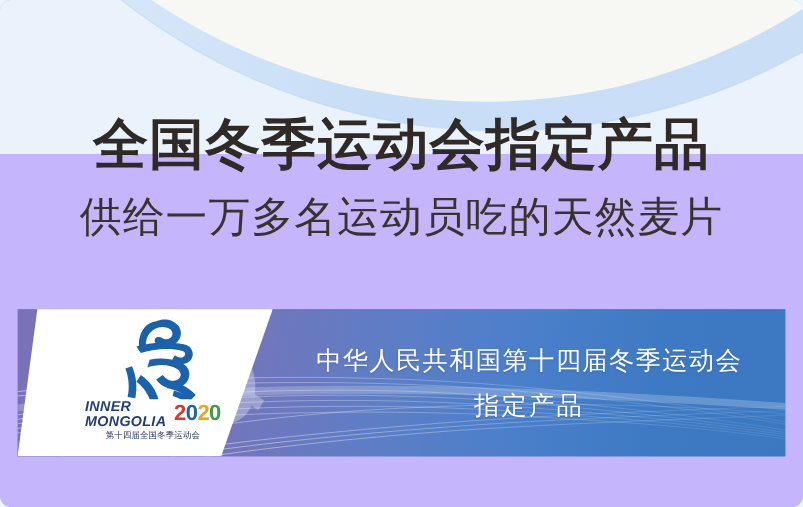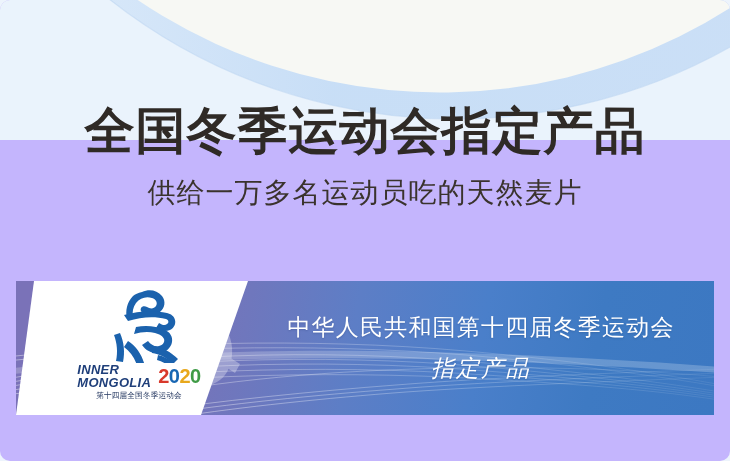--- a/index.html
+++ b/index.html
@@ -45,21 +45,21 @@
   .main-title {
     font-size: 50px;
     line-height: 1.08;
     font-weight: bold;
     color: #2f2a26;
     letter-spacing: 1px;
     white-space: nowrap;
   }
   .sub-title {
     margin-top: 20px;
-    font-size: 28px;
+    font-size: 38px;
     line-height: 1.1;
     font-weight: normal;
     color: #3a332d;
     letter-spacing: 1px;
     white-space: nowrap;
   }
 
   
   .banner {
     position: absolute;
@@ -166,21 +166,20 @@
   .banner-line {
     color: #ffffff;
     font-size: 23px;
     line-height: 1.1;
     letter-spacing: 1.2px;
     white-space: nowrap;
     text-shadow: 0 1px 2px rgba(20,40,90,.22);
   }
   .banner-line.l2 {
     letter-spacing: 2px;
-    font-style: italic;
   }
 </style>
 </head>
 <body>
 
 <div class="page">
 
   <div class="arc-layer">
     <svg width="730" height="140" viewBox="0 0 730 140">
       <defs>

